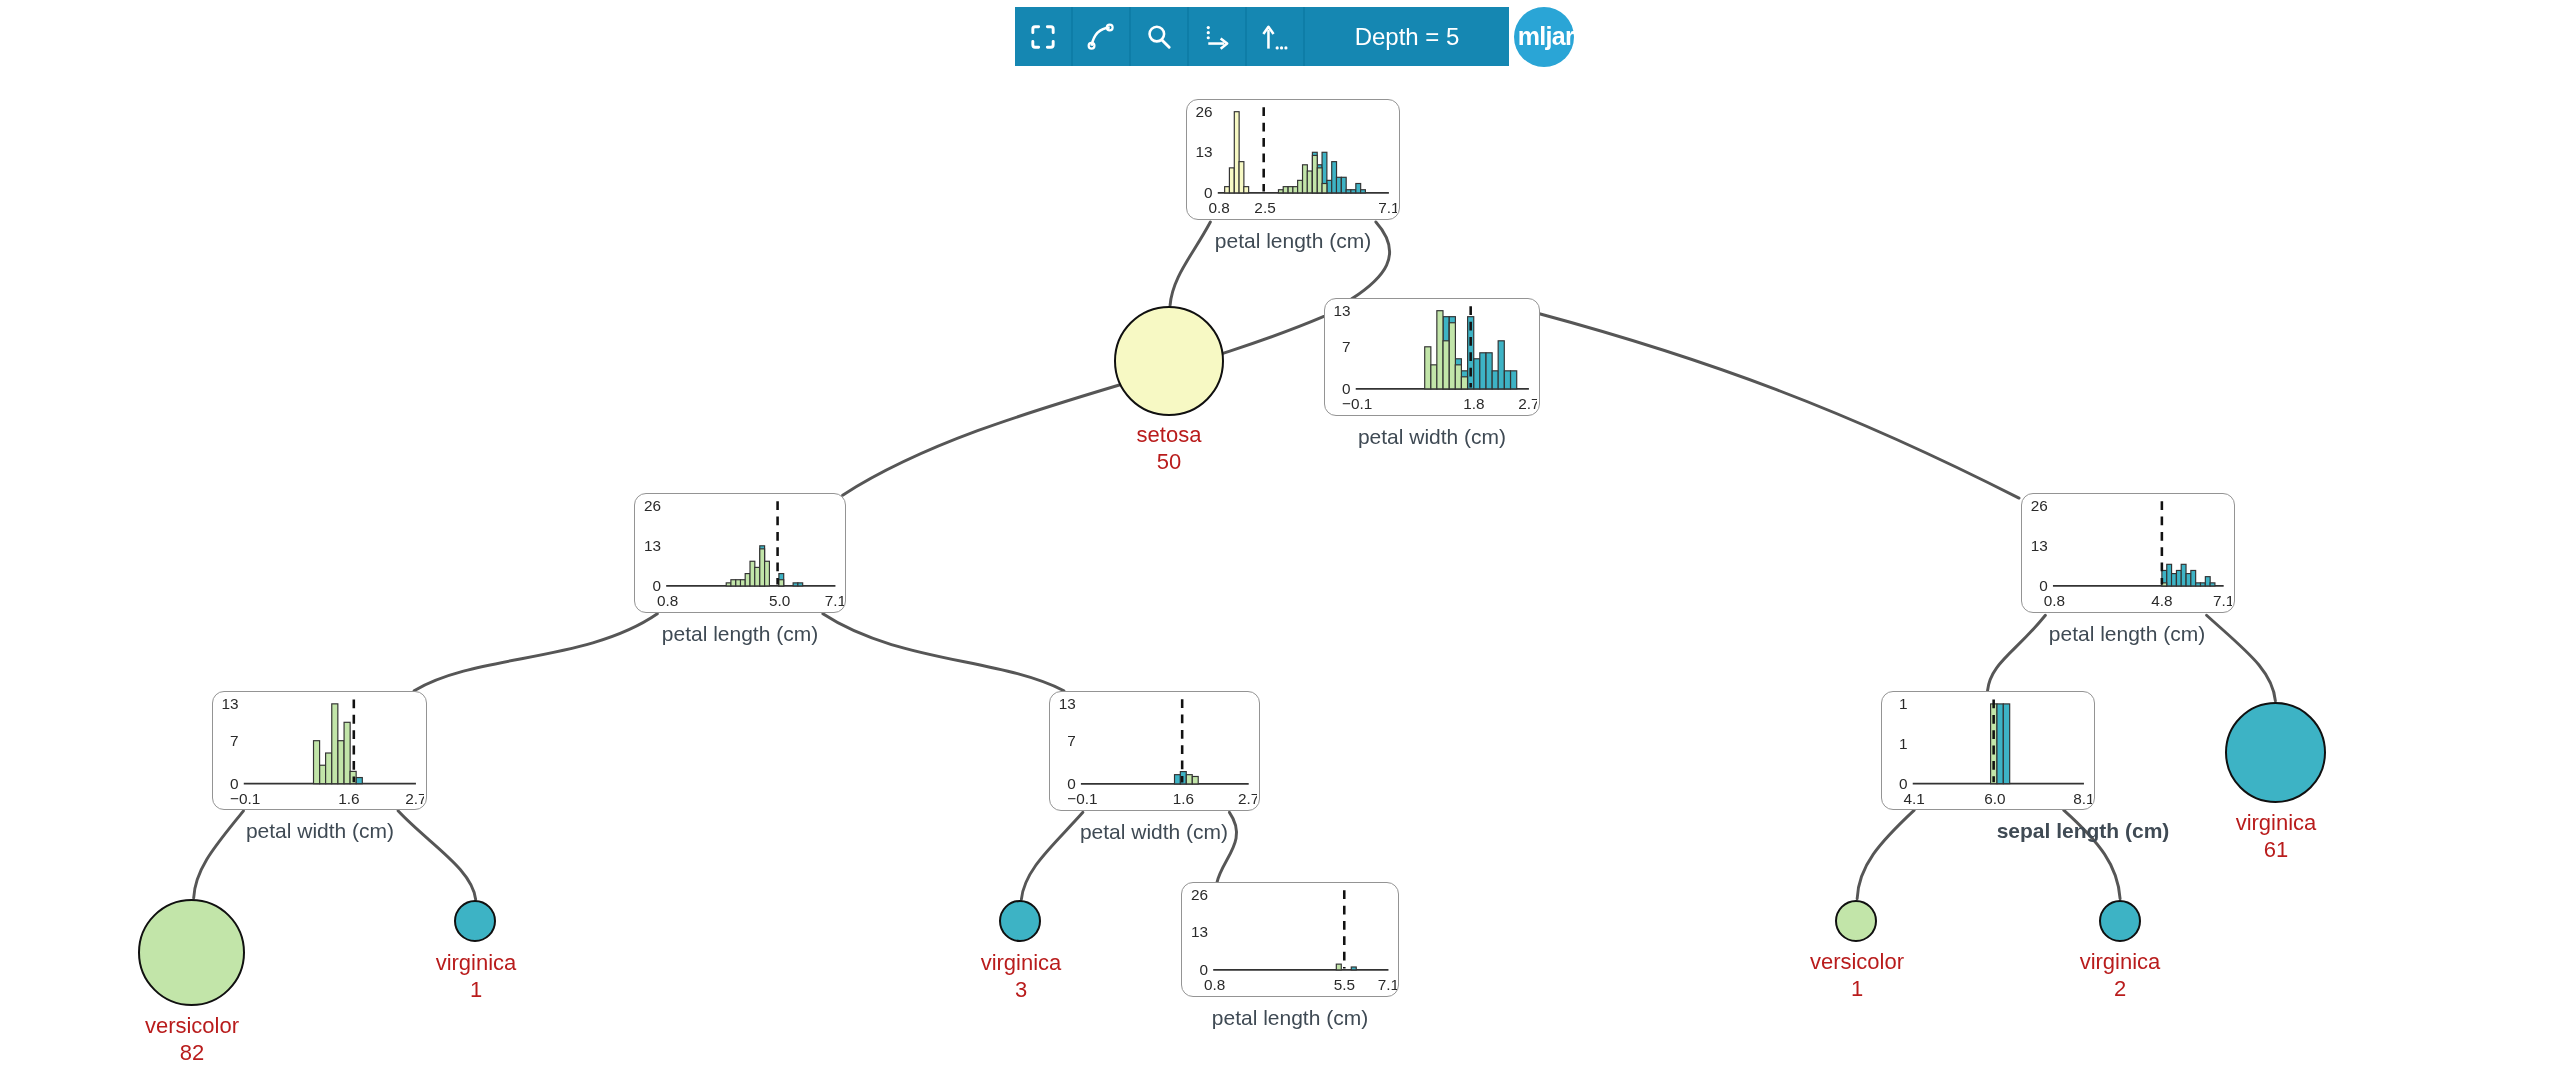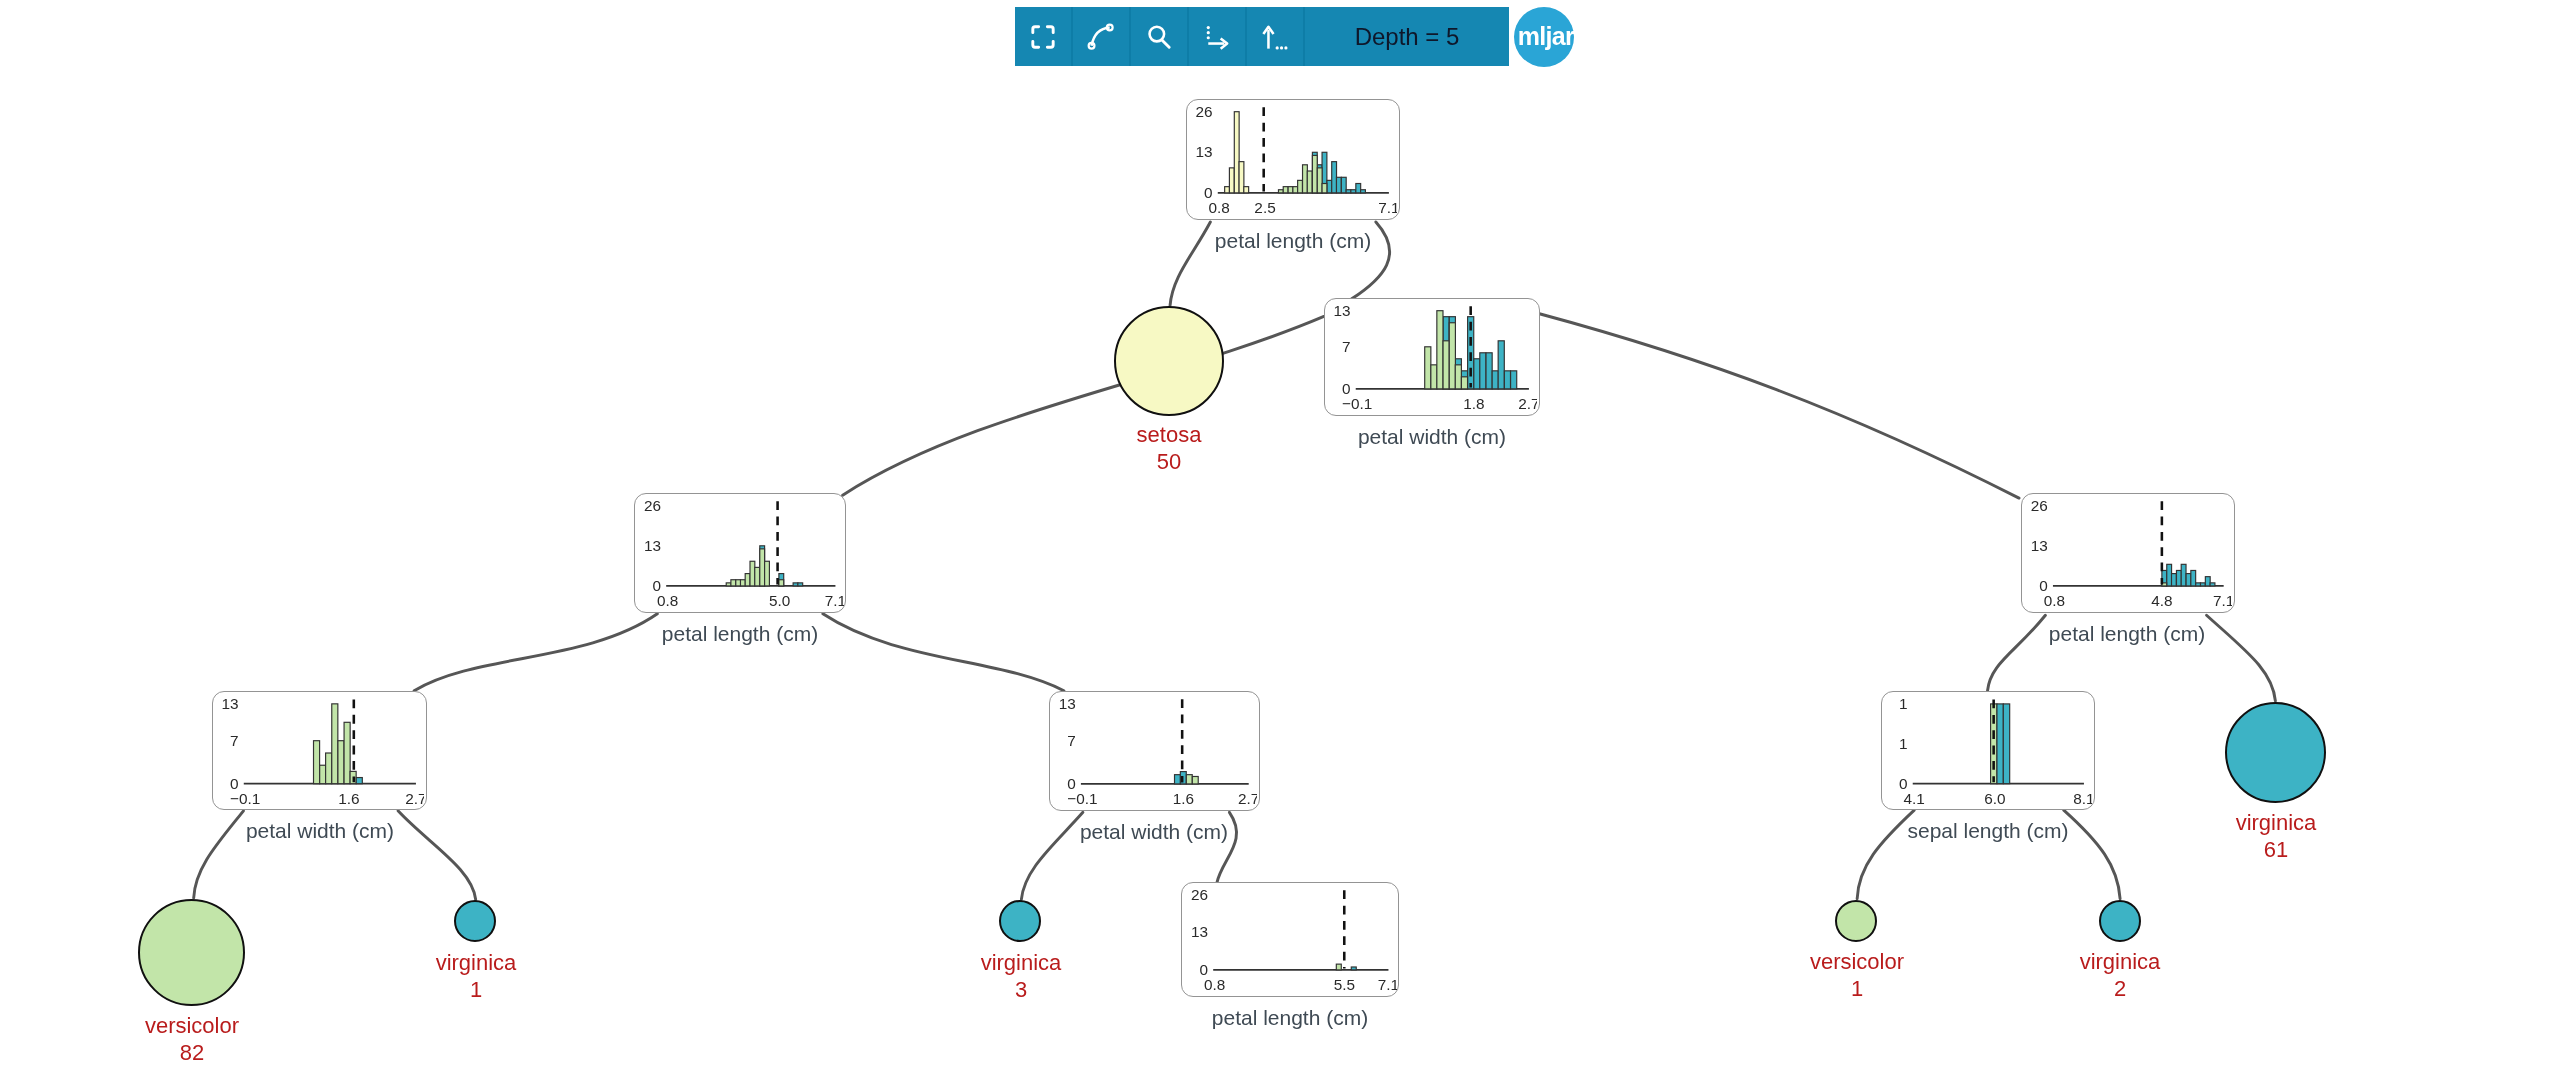--- a/index.html
+++ b/index.html
@@ -6,21 +6,21 @@
   body{width:2576px;height:1087px;overflow:hidden;font-family:"Liberation Sans",sans-serif;}
   #stage{position:relative;width:2576px;height:1087px;}
   #edges{position:absolute;left:0;top:0;}
   .edge{stroke:#565656;stroke-width:4;fill:none;stroke-linecap:round;}
 
   
   .toolbar{position:absolute;left:1015px;top:7.3px;height:59px;display:flex;background:#0e7da7;}
   .tb-btn{width:56px;height:59px;display:flex;align-items:center;justify-content:center;
           background:#1587b2;border-right:2.2px solid #0e7da7;cursor:pointer;}
   .tb-depth{width:204px;height:59px;display:flex;align-items:center;justify-content:center;
-            background:#1587b2;color:#0f172a;font-size:24px;}
+            background:#1587b2;color:#ffffff;font-size:24px;}
   .logo{position:absolute;left:1514px;top:6.6px;width:60px;height:60px;border-radius:50%;
         background:#2aa5d6;color:#ffffff;font-weight:bold;font-size:25px;letter-spacing:-0.7px;
         display:flex;align-items:center;justify-content:flex-end;cursor:pointer;}
 
   
   .hist-node{position:absolute;background:#ffffff;border:1.8px solid #949494;border-radius:12px;
              box-sizing:border-box;cursor:pointer;}
   .hist-node svg{display:block;}
   .tick{font-family:"Liberation Sans",sans-serif;font-size:21px;fill:#2a2a2a;}
   .axis{stroke:#333333;stroke-width:2.5;}
@@ -237,21 +237,21 @@
           <line class="axis" x1="42" y1="125" x2="276" y2="125"></line>
           <rect class="bar" x="148.4" y="16.0" width="8.7" height="109.0" fill="#c2e5a9"></rect>
           <rect class="bar" x="157.1" y="16.0" width="8.7" height="109.0" fill="#3db3c5"></rect>
           <rect class="bar" x="165.8" y="16.0" width="8.7" height="109.0" fill="#3db3c5"></rect>
           <line class="split" x1="152.6" y1="10" x2="152.6" y2="123"></line>
           <text class="tick" text-anchor="middle" x="44" y="153">4.1</text>
           <text class="tick" text-anchor="middle" x="154.2" y="153">6.0</text>
           <text class="tick" text-anchor="middle" x="276" y="153">8.1</text>
         </svg>
       </div>
-      <div class="node-label" style="left: 1871px; top: 819px;">sepal length (cm)</div>
+      <div class="node-label" style="left: 1966px; top: 819px; font-weight: bold;">sepal length (cm)</div>
       <div class="leaf" style="left: 1114px; top: 306px; width: 110px; height: 110px; background: rgb(247, 249, 196);"></div>
       <div class="leaf-label" style="left: 1059px; top: 421px;">
         <div>setosa</div>
         <div>50</div>
       </div>
       <div class="leaf" style="left: 138px; top: 899px; width: 107px; height: 107px; background: rgb(194, 229, 169);"></div>
       <div class="leaf-label" style="left: 82px; top: 1012px;">
         <div>versicolor</div>
         <div>82</div>
       </div>

